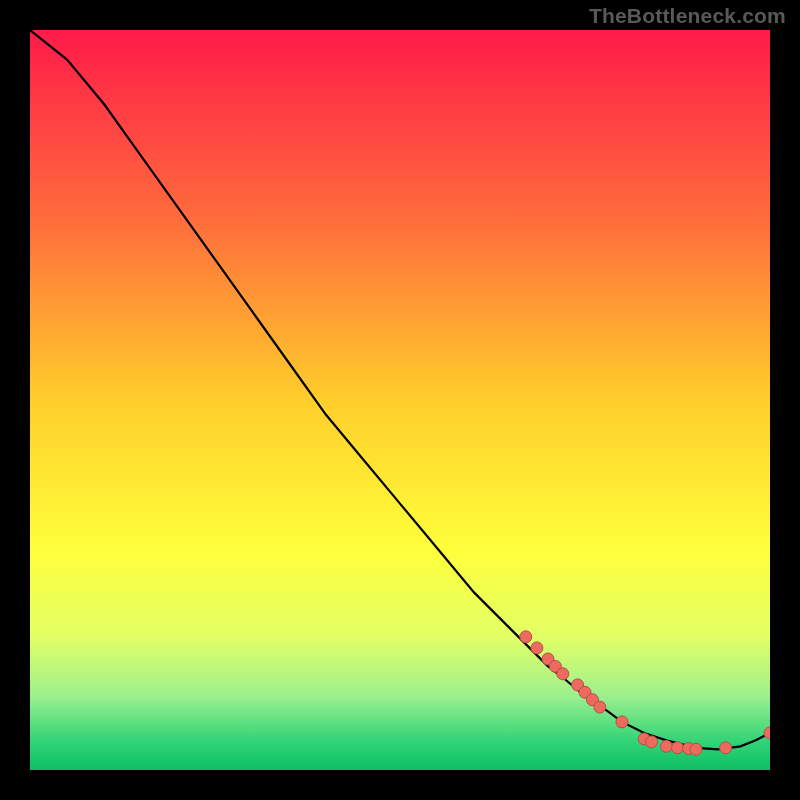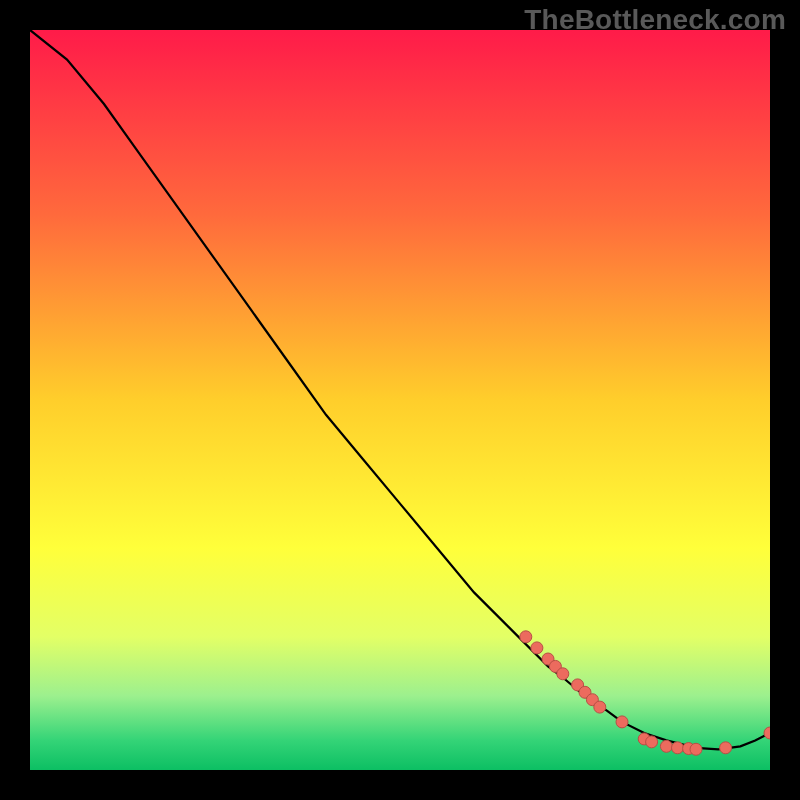--- a/index.html
+++ b/index.html
@@ -15,21 +15,21 @@
     position: relative;
     width: 800px;
     height: 800px;
     background: #000;
   }
   .watermark {
     position: absolute;
     top: 4px;
     right: 14px;
     color: #595959;
-    font-size: 28px;
+    font-size: 21px;
     font-weight: 600;
     letter-spacing: 0.2px;
     user-select: none;
   }
   .plot {
     position: absolute;
     left: 30px;
     top: 30px;
     width: 740px;
     height: 740px;

